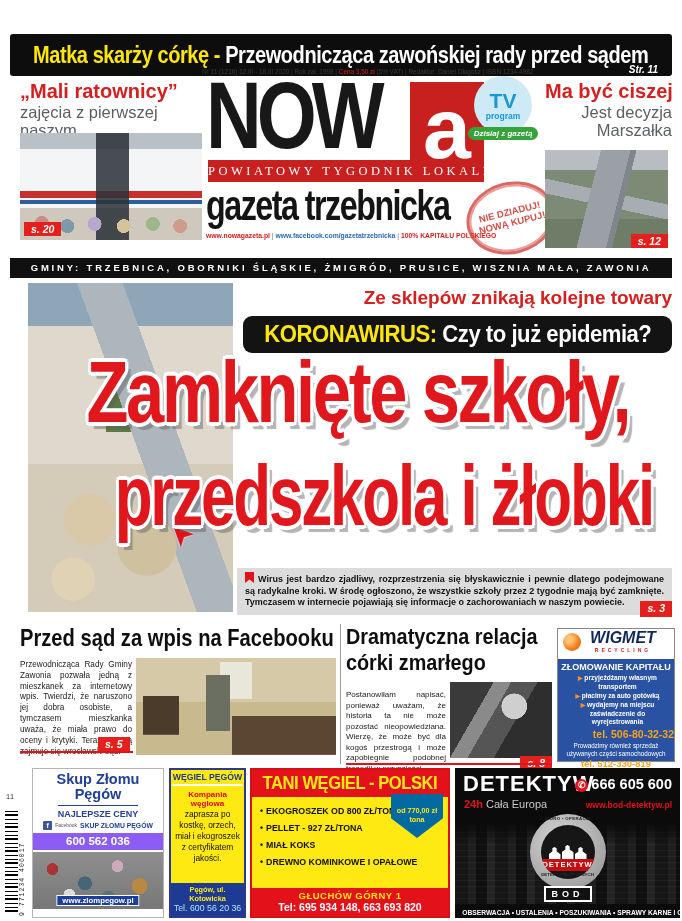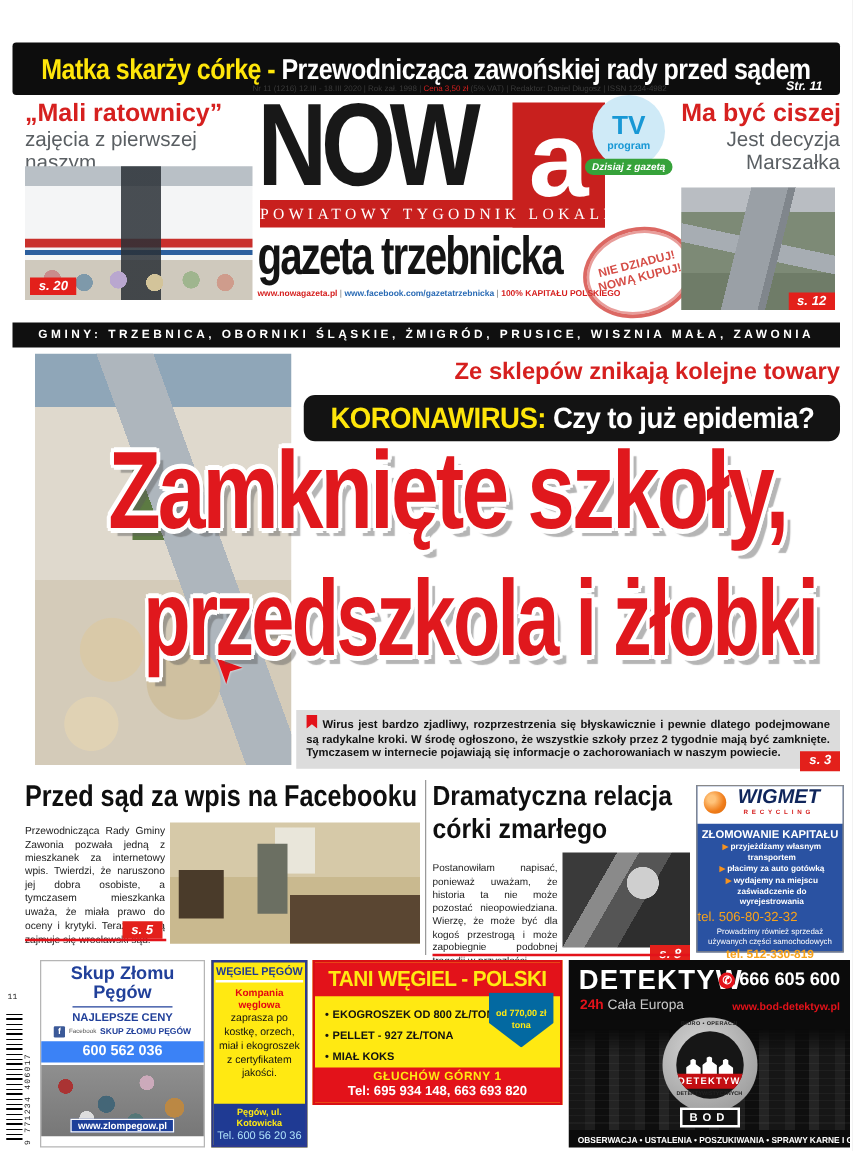--- a/index.html
+++ b/index.html
@@ -128,62 +128,62 @@
   .ad-wigmet{left:557px;top:628px;width:118px;height:134px;border:1px solid #888;box-sizing:border-box;background:#2a52a2;}
   .wm-head{background:#fff;height:30px;position:relative;text-align:center;}
   .wm-logo{position:absolute;left:5px;top:4px;width:18px;height:18px;border-radius:50%;
            background:radial-gradient(circle at 35% 35%, #ffc37a 0 18%, #f07d1a 60%, #d96a0e);}
   .wm-brand{font-style:italic;font-weight:900;font-size:16px;color:#10265c;line-height:1.1;padding-left:14px;}
   .wm-rec{font-size:5px;letter-spacing:3px;color:#d6201f;font-weight:700;padding-left:14px;}
   .wm-title{color:#fff;font-weight:800;font-size:9px;text-align:center;margin:3px 2px 2px;}
   .wm-bullets{list-style:none;margin:0;padding:0 3px 0 6px;}
   .wm-bullets li{color:#fff;font-weight:700;font-size:6.6px;line-height:1.25;text-align:center;margin-bottom:1px;}
   .wm-arrow{color:#f7931e;font-size:6px;}
-  .wm-phone1{color:#f7a21b;font-weight:400;font-size:10.5px;text-align:left;margin-top:2px;}
+  .wm-phone1{color:#f7a21b;font-weight:700;font-size:10.5px;text-align:right;margin-top:2px;}
   .wm-note{color:#fff;font-size:6.3px;text-align:center;line-height:1.2;margin:2px 4px 0;}
   .wm-phone2{color:#f7a21b;font-weight:800;font-size:9.5px;text-align:center;margin-top:1px;}
 
   
   .barcode{left:2px;top:792px;width:26px;height:126px;}
   .barcode .bars{position:absolute;left:3px;top:16px;width:13px;height:104px;
     background:repeating-linear-gradient(0deg,#000 0 2px,#fff 2px 4px,#000 4px 5px,#fff 5px 8px,#000 8px 9px,#fff 9px 12px);}
   .barcode .digits{position:absolute;left:17px;top:14px;height:110px;writing-mode:vertical-rl;transform:rotate(180deg);
     font-family:"Liberation Mono",monospace;font-size:6.5px;color:#222;letter-spacing:1px;}
   .barcode .idx{position:absolute;left:4px;top:2px;font-size:6.5px;color:#222;font-family:"Liberation Mono",monospace;}
 
   .ad-scrap{left:32px;top:768px;width:132px;height:150px;background:#fff;border:1px solid #b5b5b5;box-sizing:border-box;text-align:center;}
   .sc-title{color:#21409a;font-weight:900;font-size:14.5px;line-height:1.02;padding-top:3px;}
   .sc-rule{width:80px;height:1px;background:#21409a;margin:3px auto;}
   .sc-best{color:#21409a;font-weight:800;font-size:9px;}
   .sc-fb{display:flex;align-items:center;justify-content:center;gap:3px;margin-top:2px;}
   .fb-ico{width:9px;height:9px;background:#3b5998;color:#fff;font-weight:900;font-size:7px;line-height:9px;border-radius:1px;}
   .sc-fb-small{font-size:5px;color:#555;}
   .sc-fb-label{color:#21409a;font-weight:800;font-size:6.8px;}
-  .sc-phone{background:#3b82f6;color:#fff;font-weight:800;font-size:11.5px;line-height:17px;height:17px;margin-top:3px;}
+  .sc-phone{background:#8b5cf6;color:#fff;font-weight:800;font-size:11.5px;line-height:17px;height:17px;margin-top:3px;}
   .sc-photo{position:relative;height:57px;margin-top:2px;
     background:
       radial-gradient(circle 6px at 15% 30%, #a33 97%, transparent),
       radial-gradient(circle 7px at 40% 55%, #467 97%, transparent),
       radial-gradient(circle 6px at 65% 25%, #cab 97%, transparent),
       radial-gradient(circle 8px at 82% 60%, #b84 97%, transparent),
       radial-gradient(circle 6px at 28% 75%, #ddd 97%, transparent),
       radial-gradient(circle 7px at 58% 80%, #577 97%, transparent),
       linear-gradient(#8f8f8f,#777);}
   .sc-web{position:absolute;left:50%;bottom:3px;transform:translateX(-50%);background:#1d3f99;border:1px solid #fff;
           color:#fff;font-weight:700;font-size:7.8px;padding:0 5px;white-space:nowrap;}
 
   .ad-coal1{left:169px;top:768px;width:77px;height:150px;background:#ffe912;border:2px solid #2b3990;box-sizing:border-box;text-align:center;}
   .c1-title{color:#1f3a93;font-weight:900;font-size:9px;line-height:1.6;border-bottom:2px solid #fff;white-space:nowrap;transform:scaleX(.96);}
   .c1-red{color:#e30613;font-weight:800;font-size:8px;margin-top:4px;}
   .c1-body{color:#111;font-size:8.4px;line-height:1.3;padding:1px 2px;}
   .c1-foot{position:absolute;left:0;right:0;bottom:0;background:#1f3a93;padding:2px 0 3px;}
   .c1-addr{color:#ffe912;font-weight:800;font-size:7.3px;}
   .c1-tel{color:#aee0f8;font-weight:400;font-size:8.8px;}
 
-  .ad-coal2{left:250px;top:768px;width:200px;height:116px;background:#ffe912;border:2px solid #d90f15;box-sizing:border-box;}
+  .ad-coal2{left:250px;top:768px;width:200px;height:150px;background:#ffe912;border:2px solid #d90f15;box-sizing:border-box;}
   .c2-head{background:#e3121a;height:27px;display:flex;align-items:center;justify-content:center;}
   .c2-head span{color:#ffe912;font-weight:900;font-size:17.5px;white-space:nowrap;transform:scaleX(.95);letter-spacing:-.5px;}
   .c2-badge{position:absolute;right:5px;top:24px;width:52px;height:44px;background:#0369a1;
             clip-path:polygon(0 0,100% 0,100% 55%,50% 100%,0 55%);
             display:flex;flex-direction:column;align-items:center;justify-content:center;padding-top:0;}
   .c2-badge div{color:#ffe912;font-weight:800;font-size:7.2px;line-height:1.2;white-space:nowrap;}
   .c2-list{list-style:none;margin:6px 0 0;padding:0 0 0 8px;width:138px;}
   .c2-list li{color:#111;font-weight:900;font-size:8.8px;line-height:1.95;white-space:nowrap;}
   .c2-dot{color:#111;margin-right:3px;}
   .c2-foot{position:absolute;left:0;right:0;bottom:0;background:#e3121a;text-align:center;padding:2px 0 3px;}

